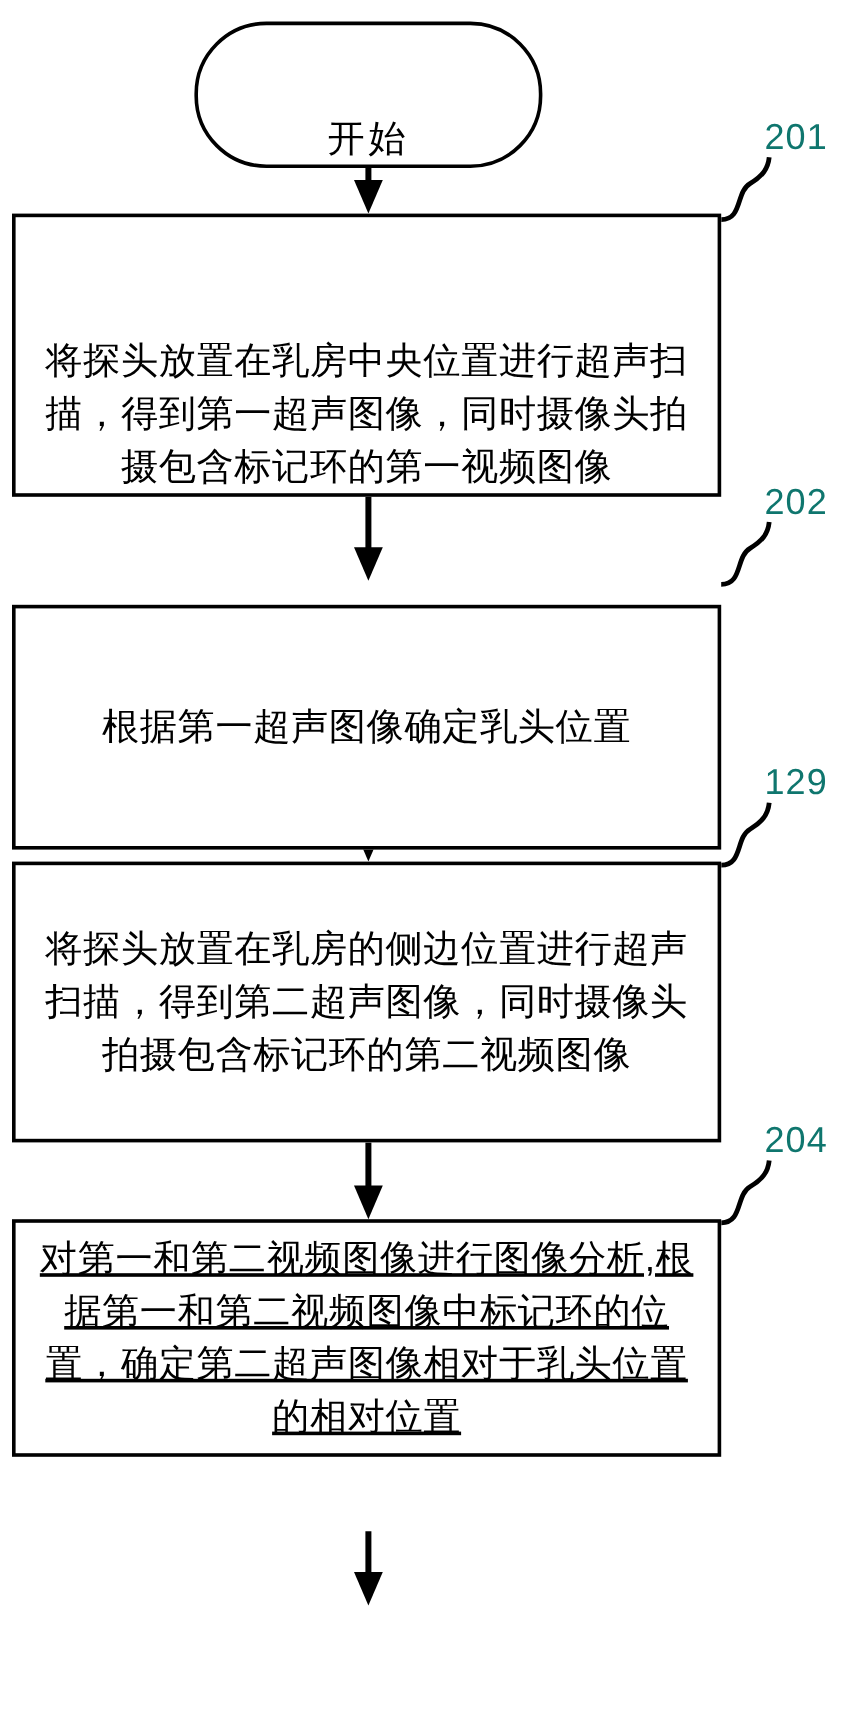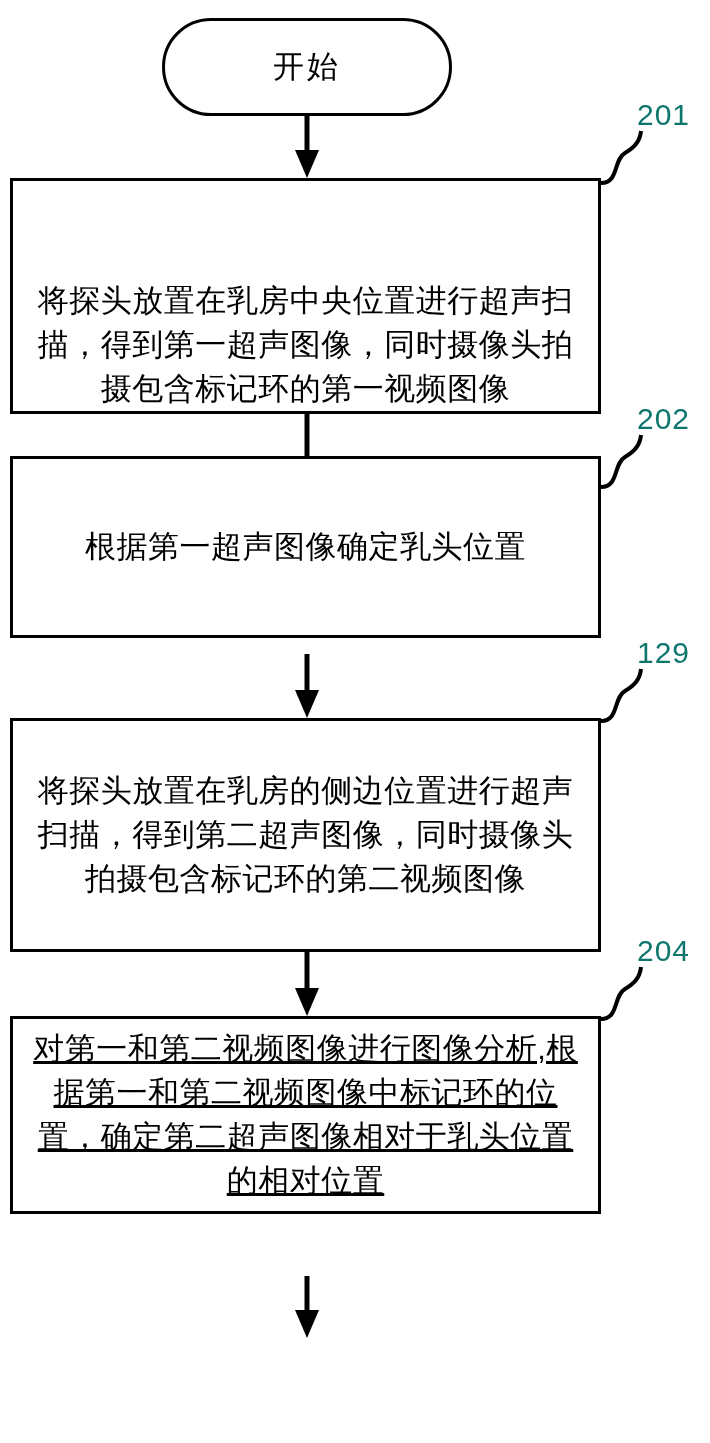--- a/index.html
+++ b/index.html
@@ -81,30 +81,30 @@
 
     <line x1="307" y1="1276" x2="307" y2="1320" stroke="#000" stroke-width="5"></line>
     <polygon points="307,1338 295,1310 319,1310" fill="#000"></polygon>
 
     <path d="M601,183 C619,183 613,160 625,153 C635,147 640,141 641,131" stroke="#000" stroke-width="4" fill="none"></path>
     <path d="M601,487 C619,487 613,464 625,457 C635,451 640,445 641,435" stroke="#000" stroke-width="4" fill="none"></path>
     <path d="M601,721 C619,721 613,698 625,691 C635,685 640,679 641,669" stroke="#000" stroke-width="4" fill="none"></path>
     <path d="M601,1019 C619,1019 613,996 625,989 C635,983 640,977 641,967" stroke="#000" stroke-width="4" fill="none"></path>
   </svg>
 
-  <div class="node terminal" style="left:162px; top:18px; width:290px; height:98px;">
+  <div class="node terminal" style="left:162px; top:18px; width:290px; height:122px;align-items:flex-end;">
     <span class="node-text">开始</span>
   </div>
 
   <div class="node process" style="left:10px; top:178px; width:591px; height:236px;align-items:flex-end;">
     <span class="node-text">将探头放置在乳房中央位置进行超声扫描，得到第一超声图像，同时摄像头拍摄包含标记环的第一视频图像</span>
   </div>
   <div class="ref-label" style="left:637px; top:98px;">201</div>
 
-  <div class="node process" style="left:10px; top:456px; width:591px; height:182px;">
+  <div class="node process" style="left:10px; top:504px; width:591px; height:204px;">
     <span class="node-text">根据第一超声图像确定乳头位置</span>
   </div>
   <div class="ref-label" style="left:637px; top:402px;">202</div>
 
   <div class="node process" style="left:10px; top:718px; width:591px; height:234px;">
     <span class="node-text">将探头放置在乳房的侧边位置进行超声扫描，得到第二超声图像，同时摄像头拍摄包含标记环的第二视频图像</span>
   </div>
   <div class="ref-label" style="left:637px; top:636px;">129</div>
 
   <div class="node process" style="left:10px; top:1016px; width:591px; height:198px;text-decoration:underline;">

